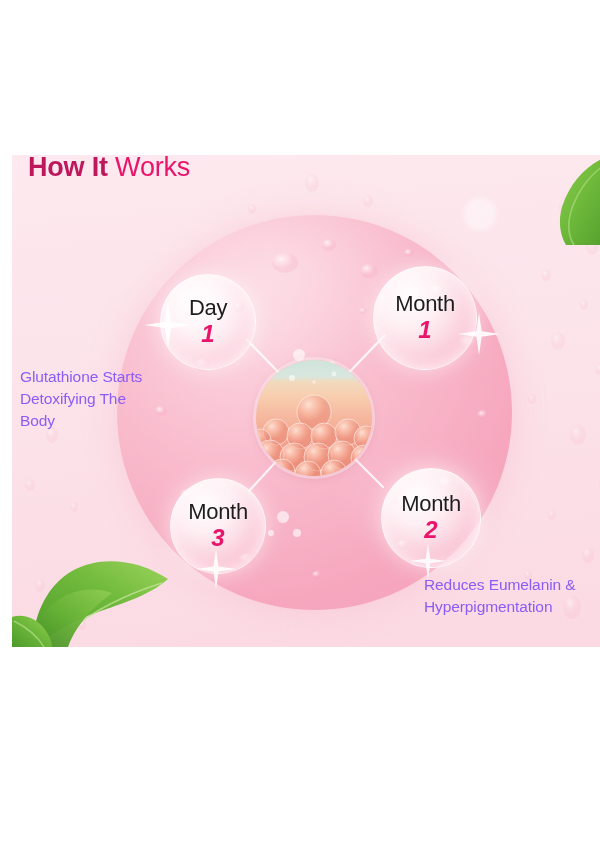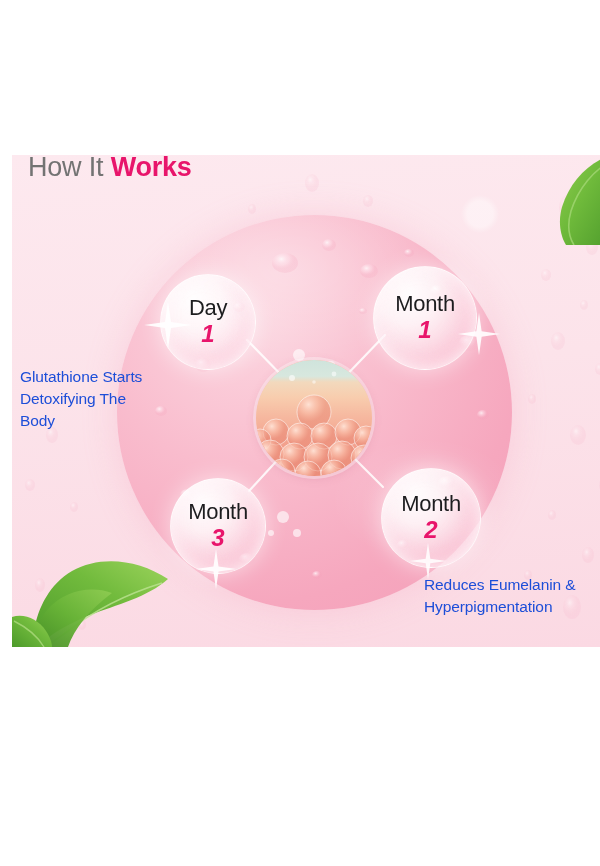--- a/index.html
+++ b/index.html
@@ -35,22 +35,22 @@
 
   
   .title {
     position:absolute;
     left:28px; top:152px;
     font-size:27px;
     letter-spacing:-0.2px;
     white-space:nowrap;
     z-index:40;
   }
-  .title .t1 { color:#737373; font-weight:normal; }
-  .title .t2 { color:#e8156b; font-weight:bold; }
+  .title .t1 { color:#be185d; font-weight:bold; }
+  .title .t2 { color:#e8156b; font-weight:normal; }
 
   
   .disc {
     position:absolute;
     left:105px; top:215px;
     width:395px; height:395px;
     border-radius:50%;
     background:
       radial-gradient(circle at 32% 26%, #fcd7e1 0%, #f9bccd 38%, #f6a7be 72%, #f49fb9 100%);
     box-shadow:0 0 34px rgba(244,159,185,.30);
@@ -119,21 +119,21 @@
   #bubble-month2 { left:369px; top:468px; width:100px; height:100px; }
 
   
   .sparkle { position:absolute; pointer-events:none; z-index:26; }
 
   
   .caption {
     position:absolute;
     font-size:15.5px;
     line-height:1.42;
-    color:#1d4ed8;
+    color:#8b5cf6;
     letter-spacing:-0.1px;
     z-index:30;
     white-space:pre-line;
   }
   #cap-day1   { left:20px;  top:366px; width:200px; }
   #cap-month1 { left:410px; top:369px; width:186px; }
   #cap-month3 { left:20px;  top:574px; width:200px; }
   #cap-month2 { left:424px; top:574px; width:196px; }
 
   

